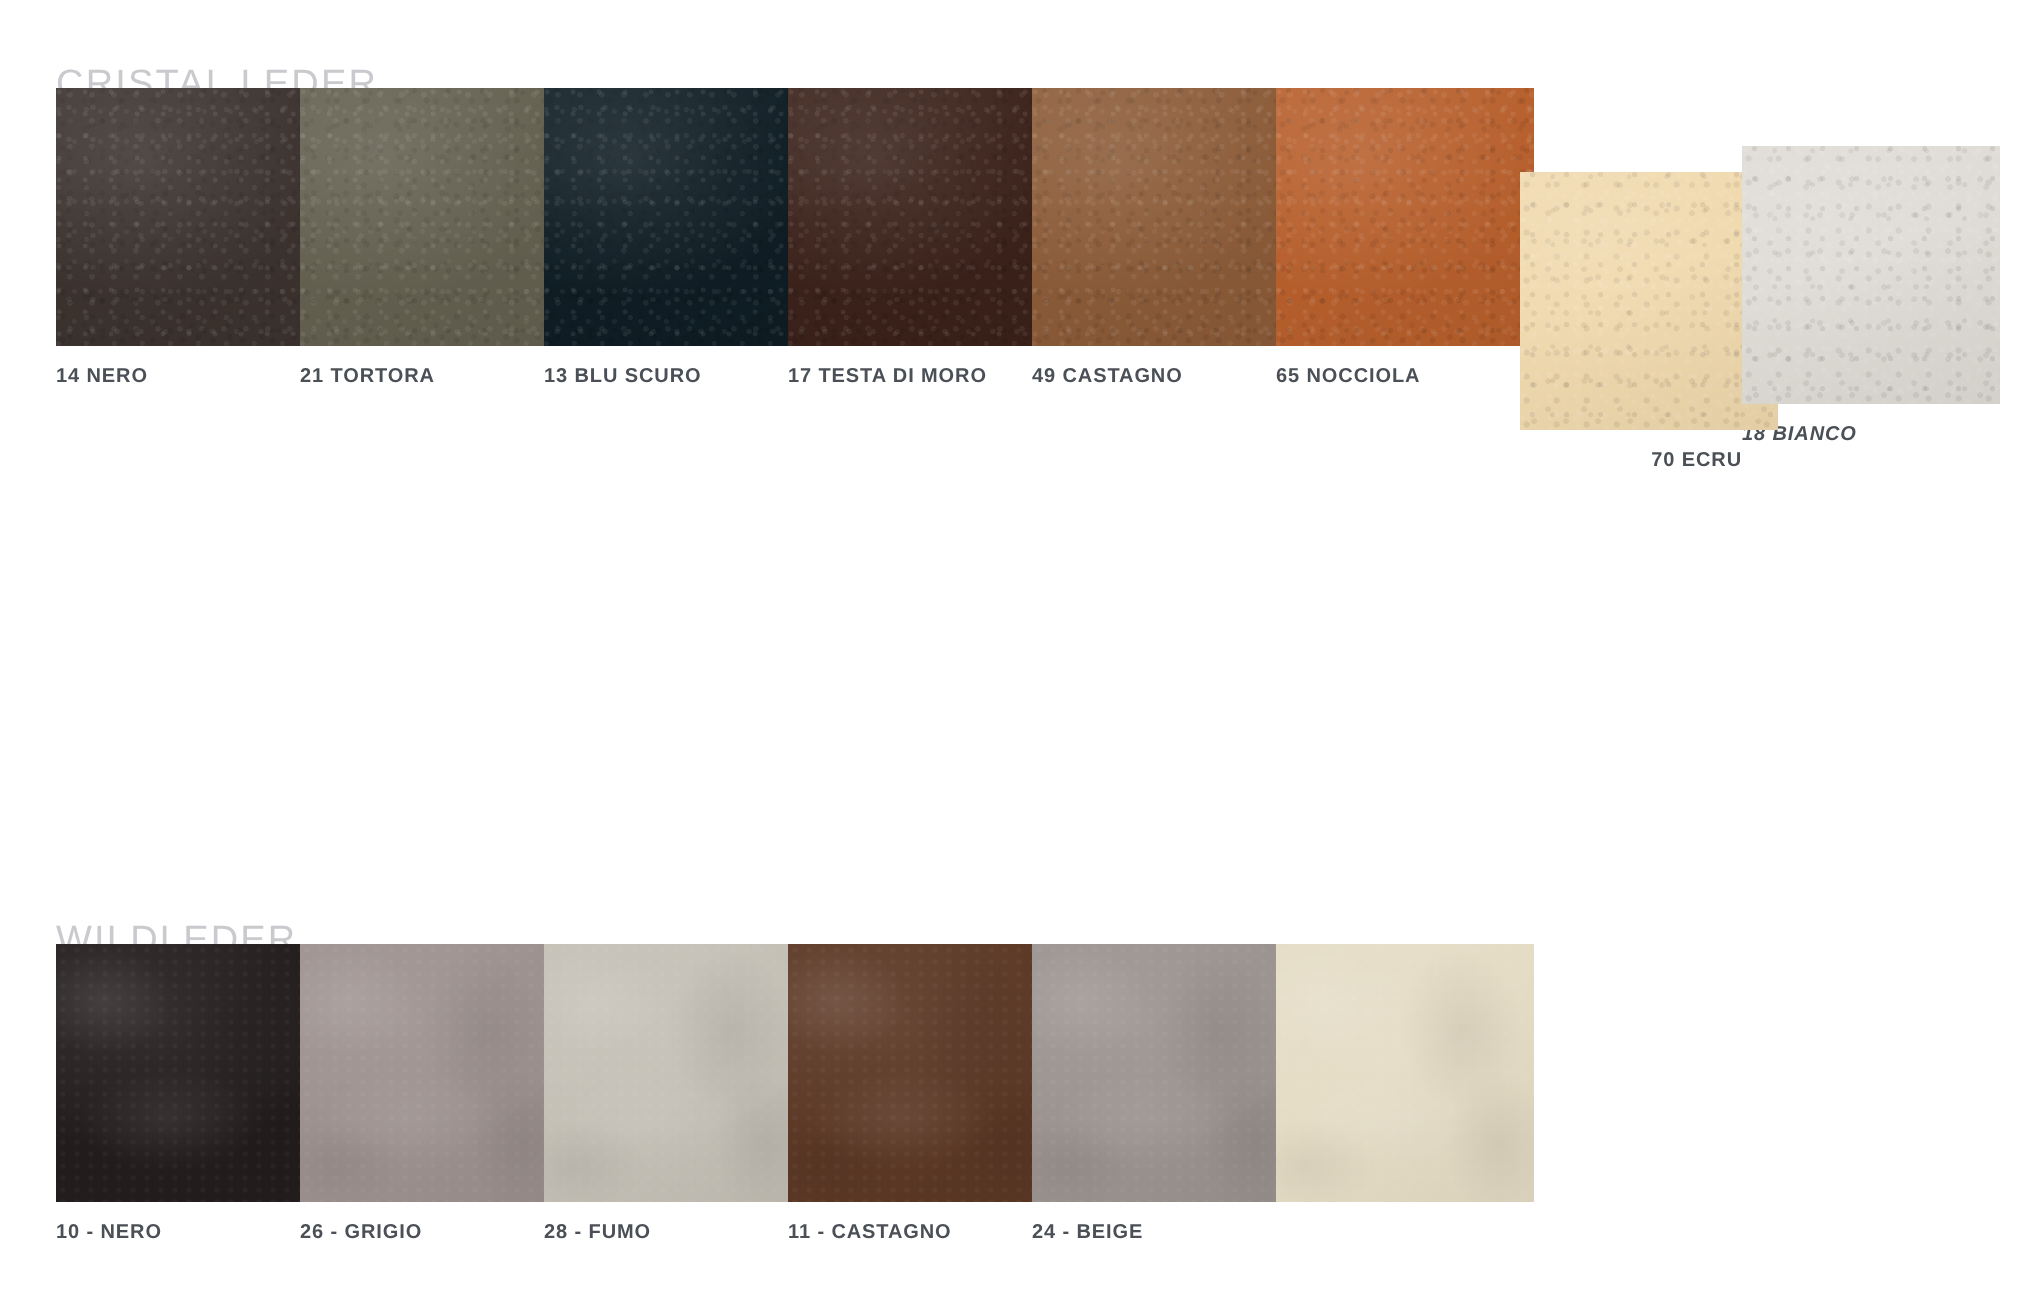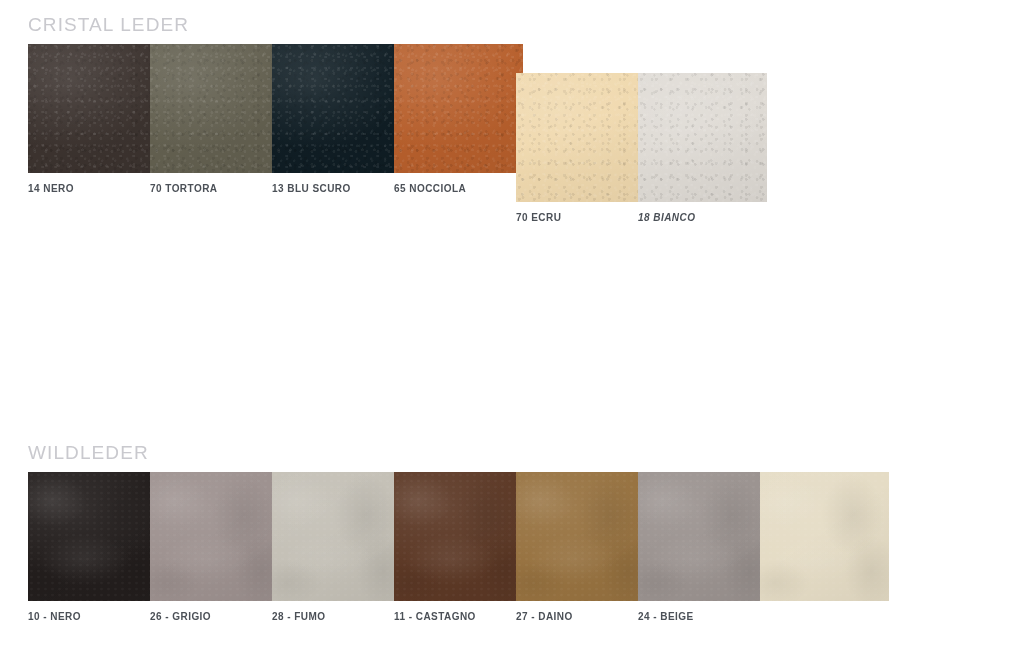--- a/index.html
+++ b/index.html
@@ -23,21 +23,21 @@
 
   
   .section {
     position: absolute;
     left: 0;
     width: 1010px;
   }
   .section-header {
     position: absolute;
     left: 28px;
-    top: 0;
+    top: 18px;
     font-size: 19px;
     font-weight: 300;
     letter-spacing: 1.1px;
     color: #c9c9ce;
     white-space: nowrap;
     line-height: 22px;
   }
 
   
   .grid {
@@ -135,37 +135,51 @@
               <div class="grain"></div>
               <div class="sheen"></div>
             </div>
             <div class="cell-label">14 NERO</div>
           </div>
           <div class="cell">
             <div class="swatch" style="background-color: rgb(99, 96, 80);">
               <div class="grain"></div>
               <div class="sheen"></div>
             </div>
-            <div class="cell-label">70 TORTORA</div>
+            <div class="cell-label">21 TORTORA</div>
           </div>
           <div class="cell">
             <div class="swatch" style="background-color: rgb(15, 29, 36);">
               <div class="grain"></div>
               <div class="sheen"></div>
             </div>
             <div class="cell-label">13 BLU SCURO</div>
           </div>
           <div class="cell">
+            <div class="swatch" style="background-color: rgb(59, 34, 26);">
+              <div class="grain"></div>
+              <div class="sheen"></div>
+            </div>
+            <div class="cell-label">17 TESTA DI MORO</div>
+          </div>
+          <div class="cell">
+            <div class="swatch" style="background-color: rgb(139, 91, 56);">
+              <div class="grain"></div>
+              <div class="sheen"></div>
+            </div>
+            <div class="cell-label">49 CASTAGNO</div>
+          </div>
+          <div class="cell">
             <div class="swatch" style="background-color: rgb(183, 95, 44);">
               <div class="grain"></div>
               <div class="sheen"></div>
             </div>
             <div class="cell-label">65 NOCCIOLA</div>
           </div>
-          <div class="cell" style="margin-top: 29px;">
+          <div class="cell" style="margin-top: 42px;">
             <div class="swatch" style="background-color: rgb(240, 217, 174);">
               <div class="grain"></div>
               <div class="sheen"></div>
             </div>
             <div class="cell-label">70 ECRU</div>
           </div>
           <div class="cell" style="margin-top: 29px; font-style: italic;">
             <div class="swatch" style="background-color: rgb(223, 219, 213);">
               <div class="grain"></div>
               <div class="sheen"></div>
@@ -199,27 +213,20 @@
             <div class="cell-label">28 - FUMO</div>
           </div>
           <div class="cell">
             <div class="swatch suede" style="background-color: rgb(92, 56, 37);">
               <div class="grain"></div>
               <div class="sheen"></div>
             </div>
             <div class="cell-label">11 - CASTAGNO</div>
           </div>
           <div class="cell">
-            <div class="swatch suede" style="background-color: rgb(151, 114, 64);">
-              <div class="grain"></div>
-              <div class="sheen"></div>
-            </div>
-            <div class="cell-label">27 - DAINO</div>
-          </div>
-          <div class="cell">
             <div class="swatch suede" style="background-color: rgb(155, 147, 144);">
               <div class="grain"></div>
               <div class="sheen"></div>
             </div>
             <div class="cell-label">24 - BEIGE</div>
           </div>
           <div class="cell">
             <div class="swatch suede" style="background-color: rgb(229, 220, 197);">
               <div class="grain"></div>
               <div class="sheen"></div>

